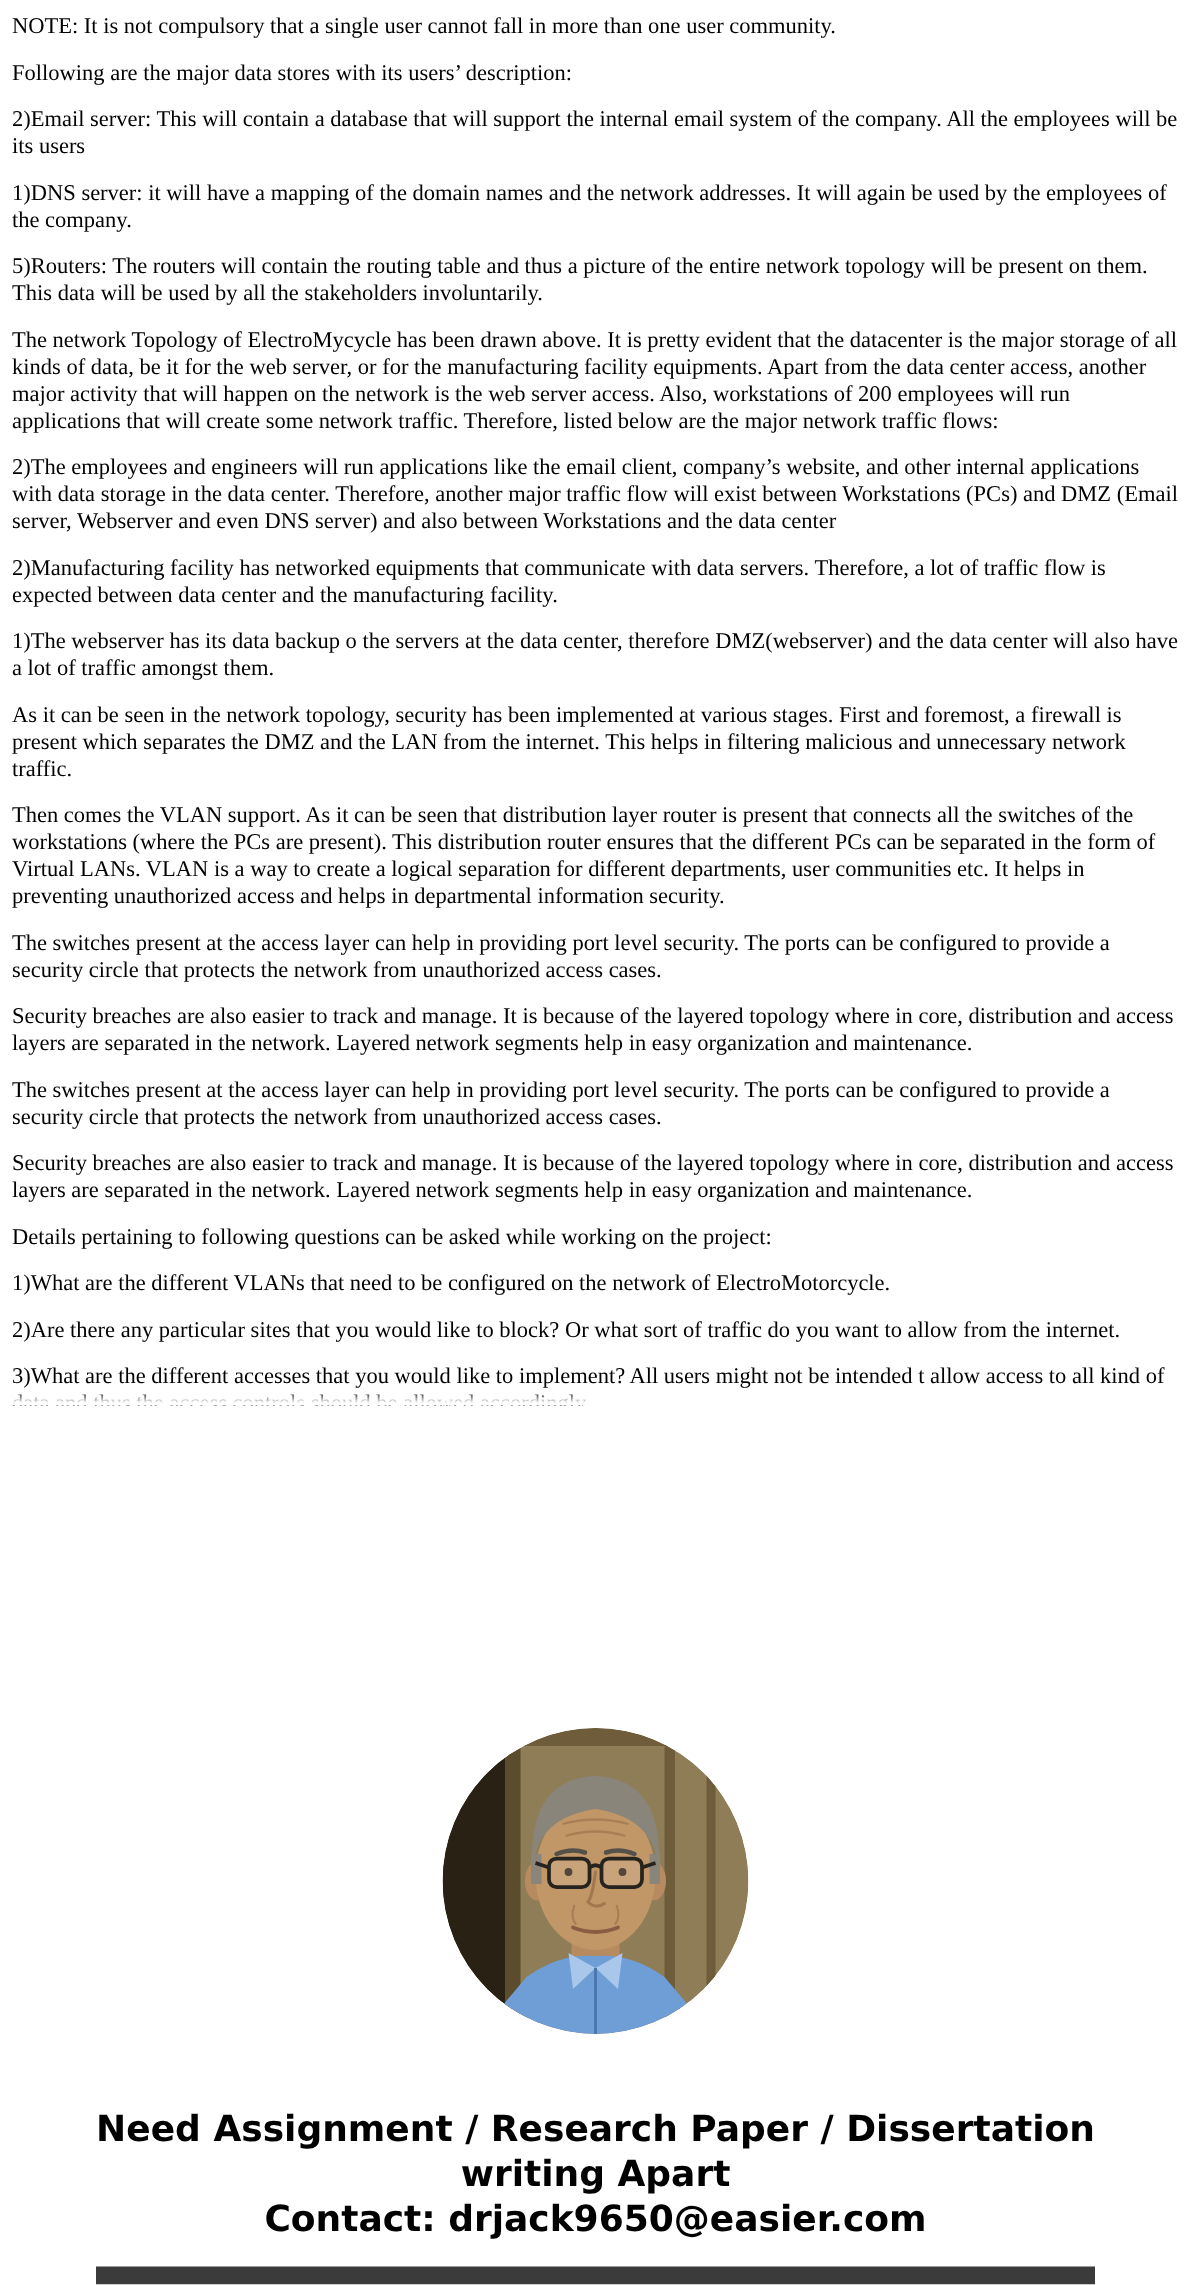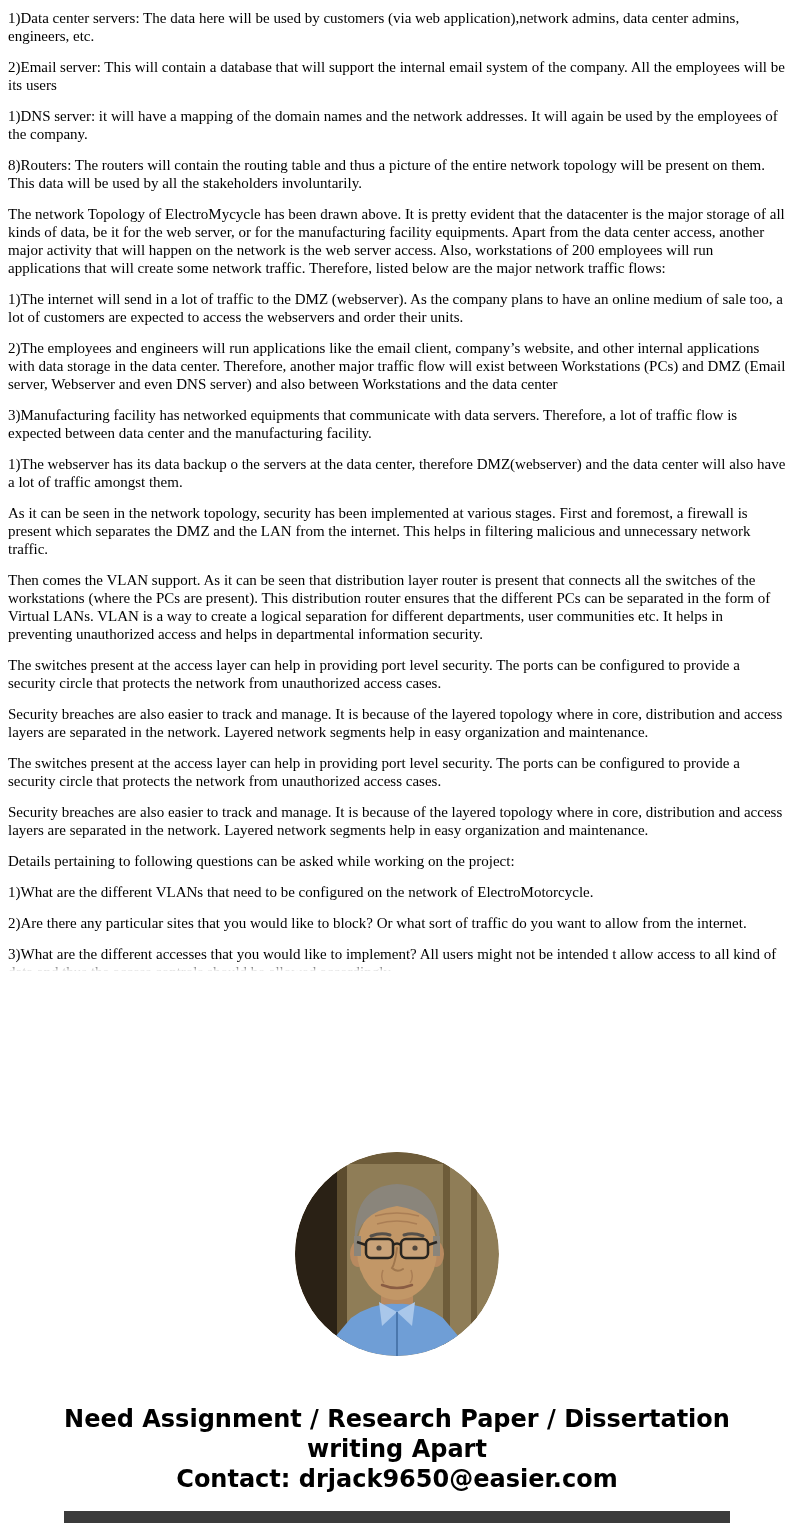--- a/index.html
+++ b/index.html
@@ -61,28 +61,28 @@
     right: 64px;
     bottom: 0;
     height: 12px;
     background: #3b3b3b;
   }
 </style>
 </head>
 <body>
 
 <div class="doc">
-  <p>1)Data center servers: The data here will be used by customers (via web application),network admins, data center admins, engineers, etc.</p>
+  <p>NOTE: It is not compulsory that a single user cannot fall in more than one user community.</p>
+  <p>Following are the major data stores with its users’ description:</p>
   <p>2)Email server: This will contain a database that will support the internal email system of the company. All the employees will be its users</p>
   <p>1)DNS server: it will have a mapping of the domain names and the network addresses. It will again be used by the employees of the company.</p>
-  <p>8)Routers: The routers will contain the routing table and thus a picture of the entire network topology will be present on them. This data will be used by all the stakeholders involuntarily.</p>
+  <p>5)Routers: The routers will contain the routing table and thus a picture of the entire network topology will be present on them. This data will be used by all the stakeholders involuntarily.</p>
   <p>The network Topology of ElectroMycycle has been drawn above. It is pretty evident that the datacenter is the major storage of all kinds of data, be it for the web server, or for the manufacturing facility equipments. Apart from the data center access, another major activity that will happen on the network is the web server access. Also, workstations of 200 employees will run applications that will create some network traffic. Therefore, listed below are the major network traffic flows:</p>
-  <p>1)The internet will send in a lot of traffic to the DMZ (webserver). As the company plans to have an online medium of sale too, a lot of customers are expected to access the webservers and order their units.</p>
   <p>2)The employees and engineers will run applications like the email client, company’s website, and other internal applications with data storage in the data center. Therefore, another major traffic flow will exist between Workstations (PCs) and DMZ (Email server, Webserver and even DNS server) and also between Workstations and the data center</p>
-  <p>3)Manufacturing facility has networked equipments that communicate with data servers. Therefore, a lot of traffic flow is expected between data center and the manufacturing facility.</p>
+  <p>2)Manufacturing facility has networked equipments that communicate with data servers. Therefore, a lot of traffic flow is expected between data center and the manufacturing facility.</p>
   <p>1)The webserver has its data backup o the servers at the data center, therefore DMZ(webserver) and the data center will also have a lot of traffic amongst them.</p>
   <p>As it can be seen in the network topology, security has been implemented at various stages. First and foremost, a firewall is present which separates the DMZ and the LAN from the internet. This helps in filtering malicious and unnecessary network traffic.</p>
   <p>Then comes the VLAN support. As it can be seen that distribution layer router is present that connects all the switches of the workstations (where the PCs are present). This distribution router ensures that the different PCs can be separated in the form of Virtual LANs. VLAN is a way to create a logical separation for different departments, user communities etc. It helps in preventing unauthorized access and helps in departmental information security.</p>
   <p>The switches present at the access layer can help in providing port level security. The ports can be configured to provide a security circle that protects the network from unauthorized access cases.</p>
   <p>Security breaches are also easier to track and manage. It is because of the layered topology where in core, distribution and access layers are separated in the network. Layered network segments help in easy organization and maintenance.</p>
   <p>The switches present at the access layer can help in providing port level security. The ports can be configured to provide a security circle that protects the network from unauthorized access cases.</p>
   <p>Security breaches are also easier to track and manage. It is because of the layered topology where in core, distribution and access layers are separated in the network. Layered network segments help in easy organization and maintenance.</p>
   <p>Details pertaining to following questions can be asked while working on the project:</p>
   <p>1)What are the different VLANs that need to be configured on the network of ElectroMotorcycle.</p>
   <p>2)Are there any particular sites that you would like to block? Or what sort of traffic do you want to allow from the internet.</p>

